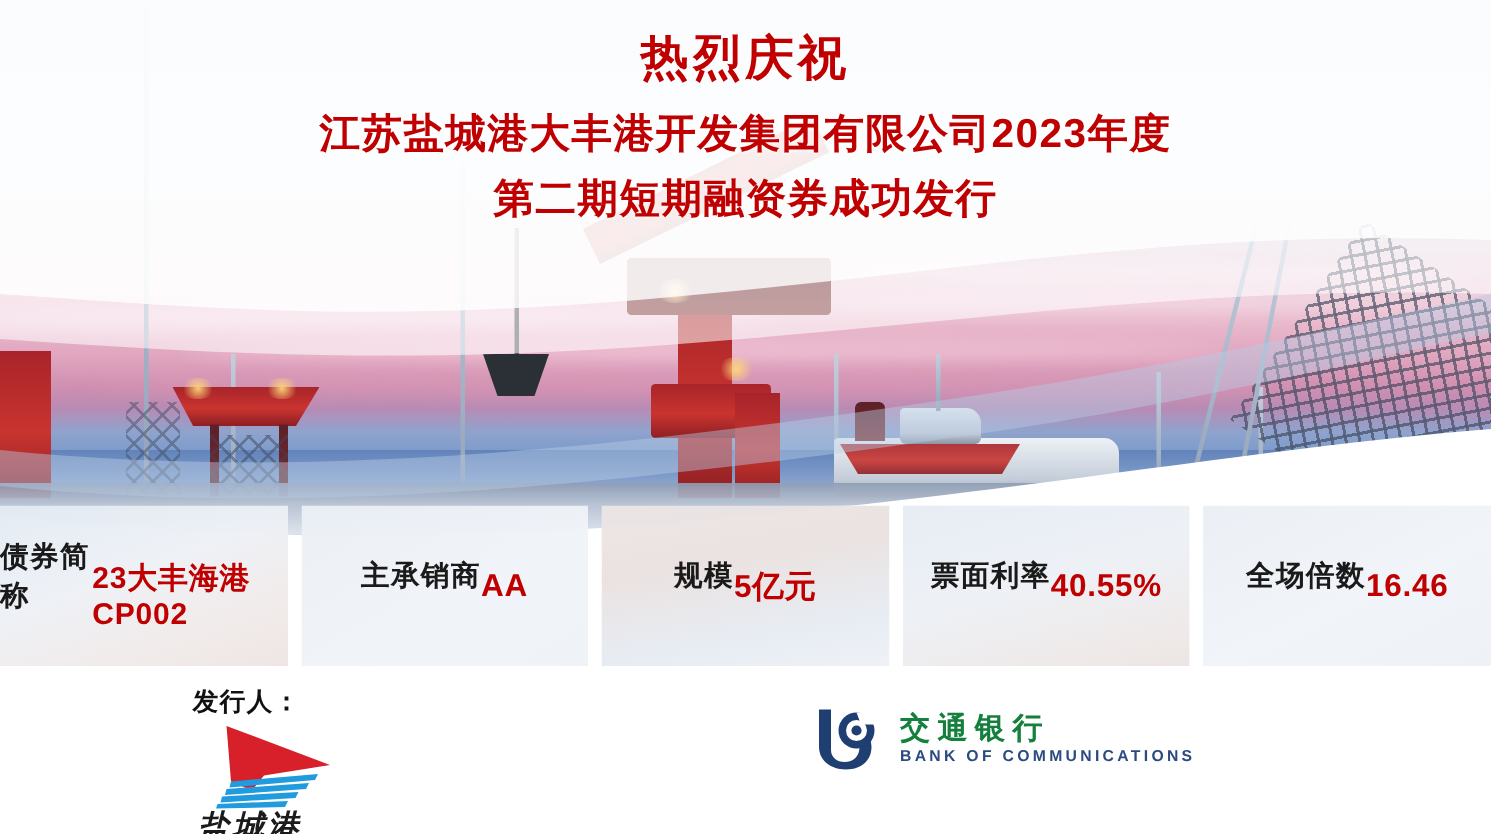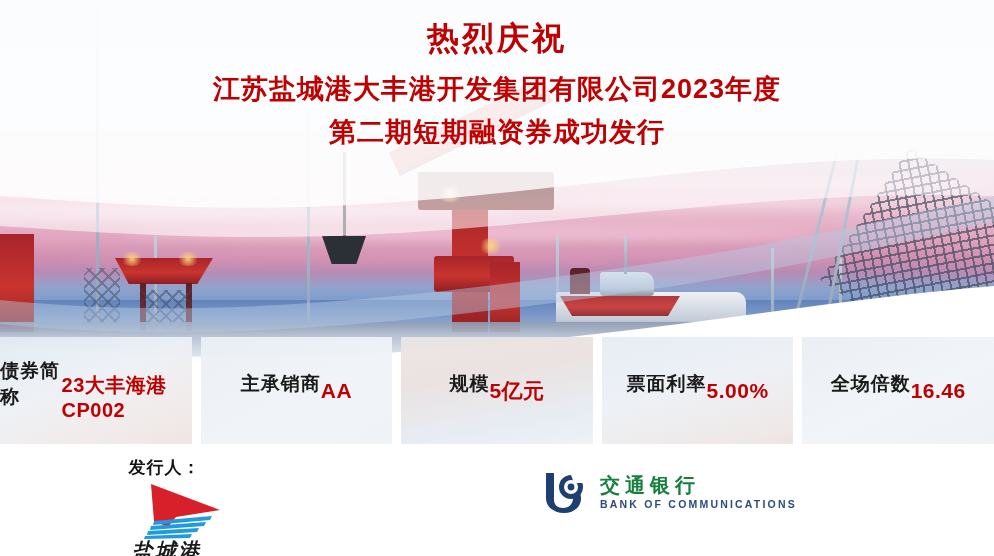--- a/index.html
+++ b/index.html
@@ -355,21 +355,21 @@
       <div class="card-value">AA</div>
     </div>
 
     <div class="card c3">
       <div class="card-label">规模</div>
       <div class="card-value">5亿元</div>
     </div>
 
     <div class="card c4">
       <div class="card-label">票面利率</div>
-      <div class="card-value">5.00%</div>
+      <div class="card-value">40.55%</div>
     </div>
 
     <div class="card c5">
       <div class="card-label">全场倍数</div>
       <div class="card-value">16.46</div>
     </div>
 
   </div>
 
   <div class="footer">

